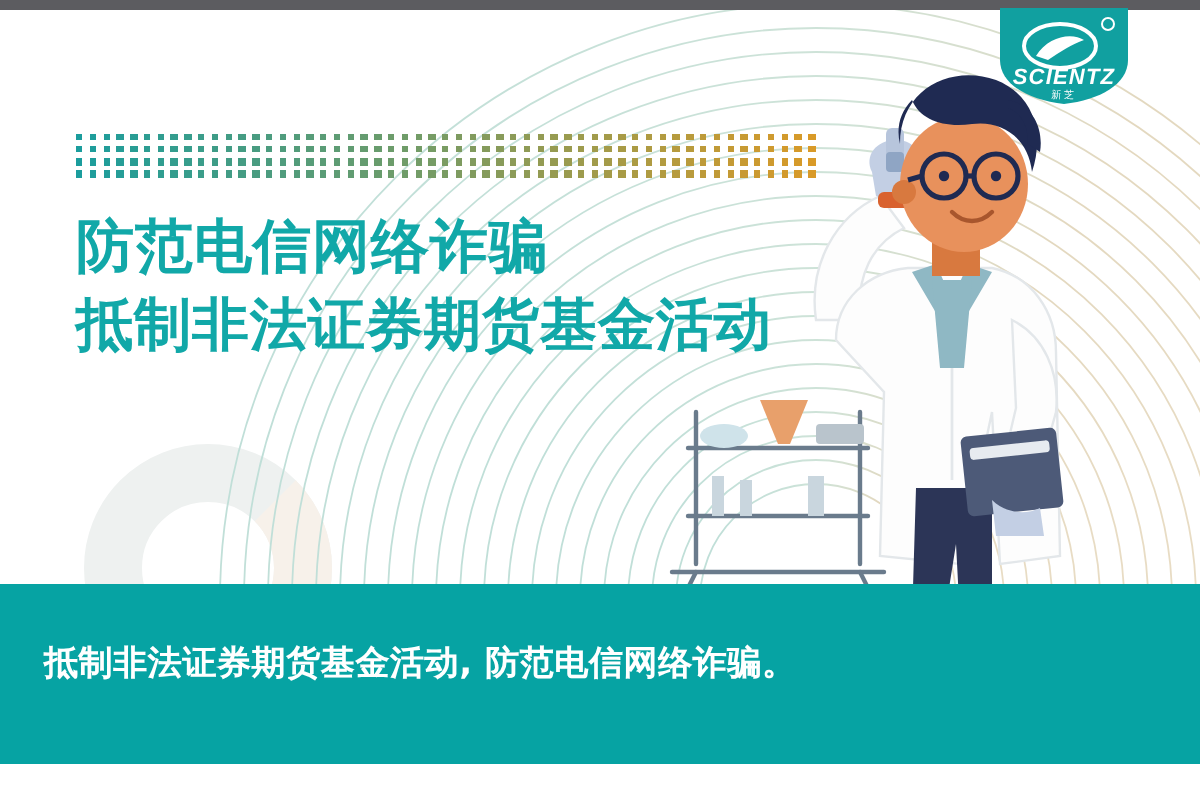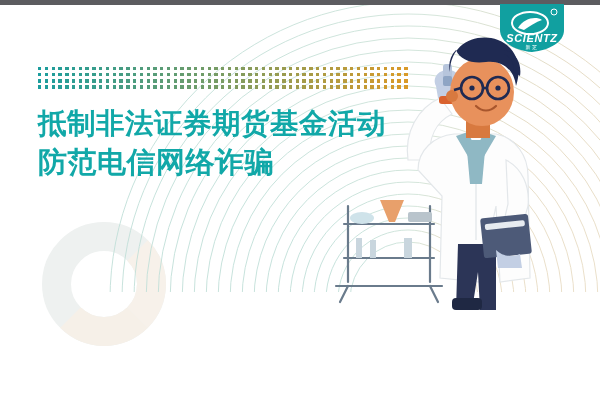--- a/index.html
+++ b/index.html
@@ -422,22 +422,22 @@
         <div class="dot" style="background: rgb(199, 154, 51);"></div>
         <div class="dot" style="background: rgb(203, 154, 49);"></div>
         <div class="dot" style="background: rgb(206, 154, 47);"></div>
         <div class="dot" style="background: rgb(210, 154, 44);"></div>
         <div class="dot" style="background: rgb(213, 154, 42);"></div>
         <div class="dot" style="background: rgb(217, 154, 40);"></div>
       </div>
     </div>
 
   <div class="headline">
+    <div class="headline-line l1">防范电信网络诈骗</div>
     <div class="headline-line l2">抵制非法证券期货基金活动</div>
-    <div class="headline-line l1">防范电信网络诈骗</div>
   </div>
 
   <svg class="illus" viewBox="0 0 300 300" xmlns="http://www.w3.org/2000/svg">
 
     <g stroke="#6a7b8c" stroke-width="2.2" fill="none" stroke-linecap="round">
       <line x1="48" y1="196" x2="48" y2="272"></line>
       <line x1="130" y1="196" x2="130" y2="272"></line>
       <line x1="44" y1="214" x2="134" y2="214"></line>
       <line x1="44" y1="248" x2="134" y2="248"></line>
       <line x1="36" y1="276" x2="142" y2="276"></line>
@@ -502,15 +502,18 @@
 
   <svg class="logo" viewBox="0 0 76 48" xmlns="http://www.w3.org/2000/svg">
     <path d="M6 0 L70 0 L70 26 C70 38 56 46 38 48 C20 46 6 38 6 26 Z" fill="#11a0a0"></path>
     <ellipse cx="36" cy="19" rx="18" ry="11" fill="none" stroke="#ffffff" stroke-width="2"></ellipse>
     <path d="M24 24 C30 14 42 12 48 16 C42 18 36 22 30 26 Z" fill="#ffffff"></path>
     <circle cx="60" cy="8" r="3" fill="none" stroke="#ffffff" stroke-width="1"></circle>
     <text x="38" y="38" text-anchor="middle" font-family="'Liberation Sans',sans-serif" font-size="11" font-weight="700" font-style="italic" fill="#ffffff" letter-spacing="0.6">SCIENTZ</text>
     <text x="38" y="45" text-anchor="middle" font-family="'DejaVu Sans',sans-serif" font-size="5" fill="#ffffff" letter-spacing="1.4">新芝</text>
   </svg>
 
+  <div class="banner">
+    <div class="banner-text">抵制非法证券期货基金活动, 防范电信网络诈骗。</div>
+  </div>
   <div class="banner-bottom-white"></div>
 
 </div>
 
 </body></html>

